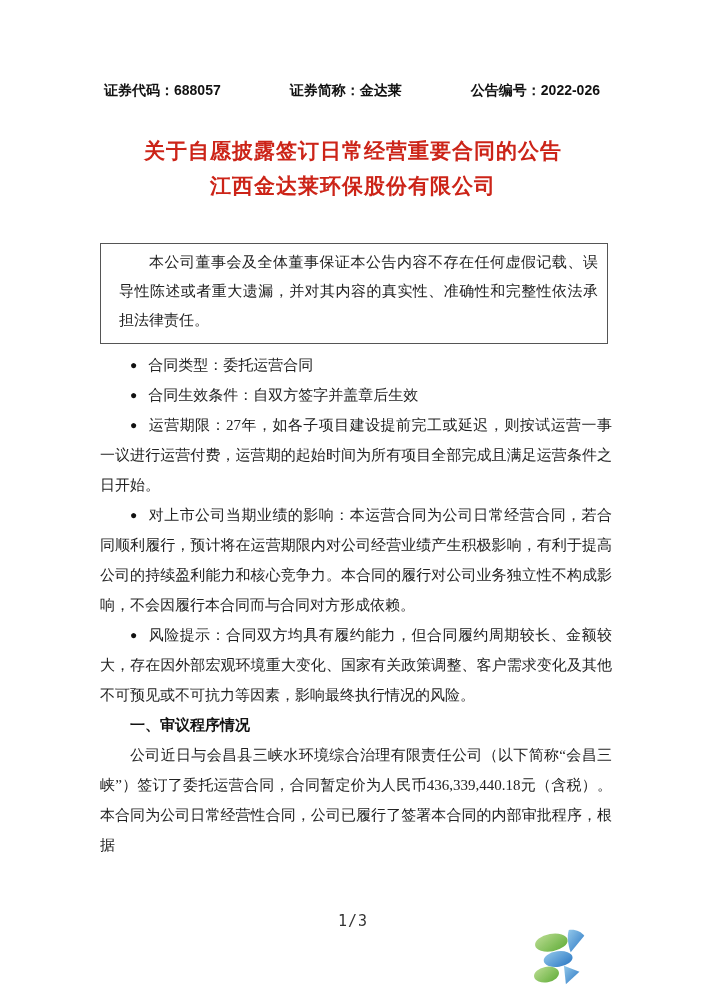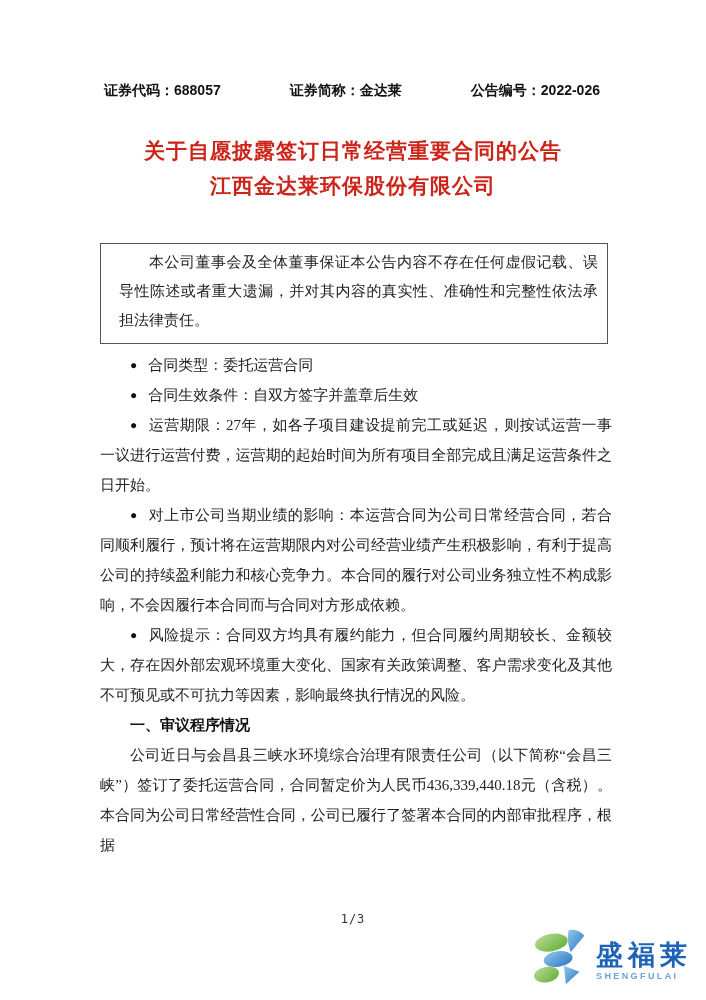--- a/index.html
+++ b/index.html
@@ -45,21 +45,21 @@
   }
   .h.top{margin-bottom:2px;}
   .bullet{text-indent:2em;}
   .dot{font-size:12px;margin-right:11px;vertical-align:1px;color:#111;}
   .sect{margin-top:18px;}
   .para{margin-top:10px;text-indent:2em;}
 
   
   .pageno{
     position:absolute;left:0;right:0;top:912px;text-align:center;
-    font-family:"DejaVu Sans Mono", monospace;font-size:12px;letter-spacing:1px;color:#333;
+    font-family:"DejaVu Sans Mono", monospace;font-size:15px;letter-spacing:1px;color:#333;
   }
 
   
   .logo{
     position:absolute;left:531px;top:928px;display:flex;align-items:center;gap:3px;
   }
   .logo-text{display:flex;flex-direction:column;align-items:flex-start;}
   .logo-cn{
     font-family:"Liberation Sans", sans-serif;font-weight:bold;
     font-size:27px;line-height:30px;letter-spacing:5px;color:#1e63b8;
@@ -116,19 +116,15 @@
         </linearGradient>
       </defs>
       <g opacity="0.95">
         <ellipse cx="21" cy="14" rx="17" ry="9" fill="url(#lg-green)" transform="rotate(-10 21 14)"></ellipse>
         <path d="M39,1 C46,0 52,3 55,7 L41,24 C38,16 37,8 39,1 Z" fill="url(#lg-blue)"></path>
         <ellipse cx="28" cy="31" rx="15" ry="8" fill="url(#lg-blue)" transform="rotate(-8 28 31)"></ellipse>
         <ellipse cx="16" cy="47" rx="13" ry="8" fill="url(#lg-green)" transform="rotate(-10 16 47)"></ellipse>
         <path d="M34,38 L50,44 L36,57 Z" fill="url(#lg-blue)"></path>
       </g>
     </svg>
-    <div class="logo-text">
-      <div class="logo-cn">盛福莱</div>
-      <div class="logo-en">SHENGFULAI</div>
-    </div>
   </div>
 
 </div>
 
 </body></html>

